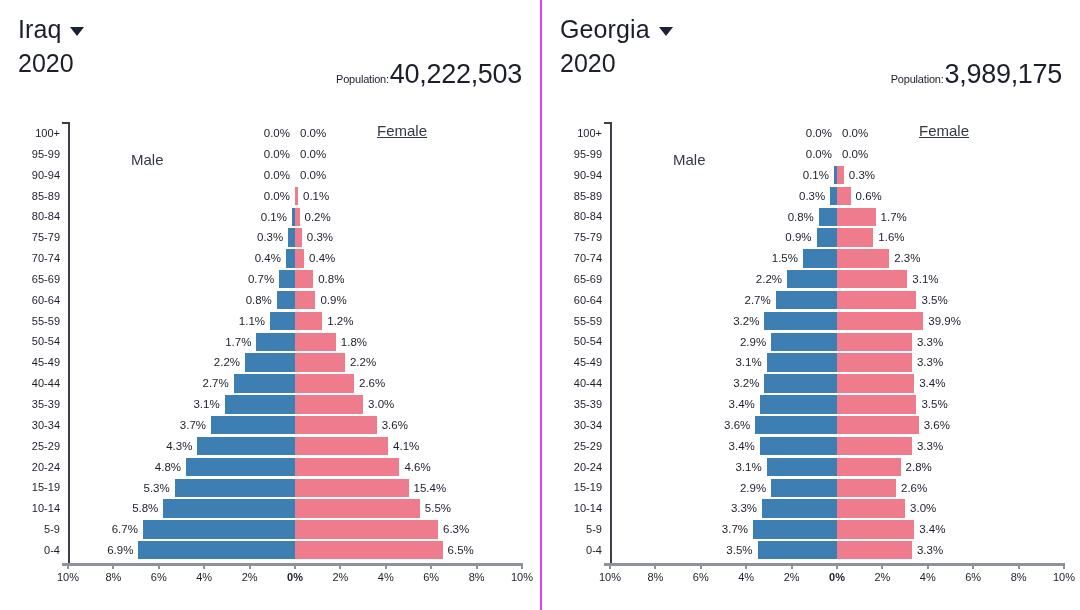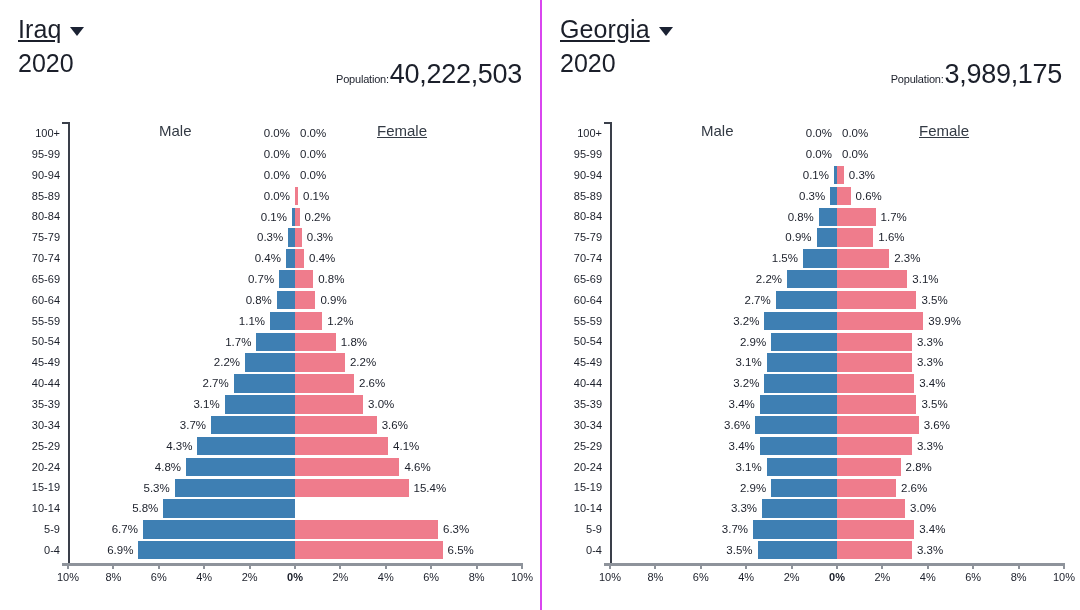--- a/index.html
+++ b/index.html
@@ -11,21 +11,21 @@
     overflow: hidden;
   }
   .page { display: flex; width: 1080px; height: 610px; }
 
   .panel { position: relative; height: 610px; }
   .panel-left  { width: 540px; }
   .panel-right { width: 540px; border-left: 2px solid #d946ef; }
 
   
   .hdr { padding: 14px 18px 0 18px; position: relative; height: 120px; }
-  .country-row { display: flex; align-items: center; gap: 9px; text-decoration: underline; }
+  .country-row { display: flex; align-items: center; gap: 9px; }
   .country-name {
     font-size: 25px; font-weight: 400; letter-spacing: .1px;
     color: #1b1f2a; line-height: 30px;
   }
   .caret {
     width: 0; height: 0; margin-top: 5px;
     border-left: 7px solid transparent;
     border-right: 7px solid transparent;
     border-top: 9px solid #1b2233;
   }
@@ -40,21 +40,21 @@
   
   .chart { position: relative; width: 540px; height: 470px; }
 
   .legend {
     position: absolute; top: 2px; left: 0; width: 540px; height: 24px;
     pointer-events: none;
   }
   .legend span {
     position: absolute; font-size: 15px; color: #333a44; top: 0;
   }
-  .legend .male-lbl   { left: 159px; }
+  .legend .male-lbl   { left: 131px; margin-top: 29px; }
   .legend .female-lbl { left: 377px; text-decoration: underline; }
 
   .plot {
     position: absolute; left: 68px; top: 0;
     width: 454px; height: 443px;
   }
   
   .yaxis-line {
     position: absolute; left: 68px; top: 2px;
     width: 2px; height: 441px; background: #3a3f4a;
@@ -327,20 +327,24 @@
               <div class="half half-f">
                 <div class="bar bar-f" style="width: 113.5px; background: rgb(239, 124, 140);"></div>
                 <span class="val val-f">15.4%</span>
               </div>
             </div>
             <div class="row">
               <span class="age-lbl">10-14</span>
               <div class="half half-m">
                 <span class="val val-m">5.8%</span>
                 <div class="bar bar-m" style="width: 131.66px; background: rgb(62, 127, 179);"></div>
+              </div>
+              <div class="half half-f">
+                <div class="bar bar-f" style="width: 124.85px; background: rgb(239, 124, 140);"></div>
+                <span class="val val-f">5.5%</span>
               </div>
             </div>
             <div class="row">
               <span class="age-lbl">5-9</span>
               <div class="half half-m">
                 <span class="val val-m">6.7%</span>
                 <div class="bar bar-m" style="width: 152.09px; background: rgb(62, 127, 179);"></div>
               </div>
               <div class="half half-f">
                 <div class="bar bar-f" style="width: 143.01px; background: rgb(239, 124, 140);"></div>

